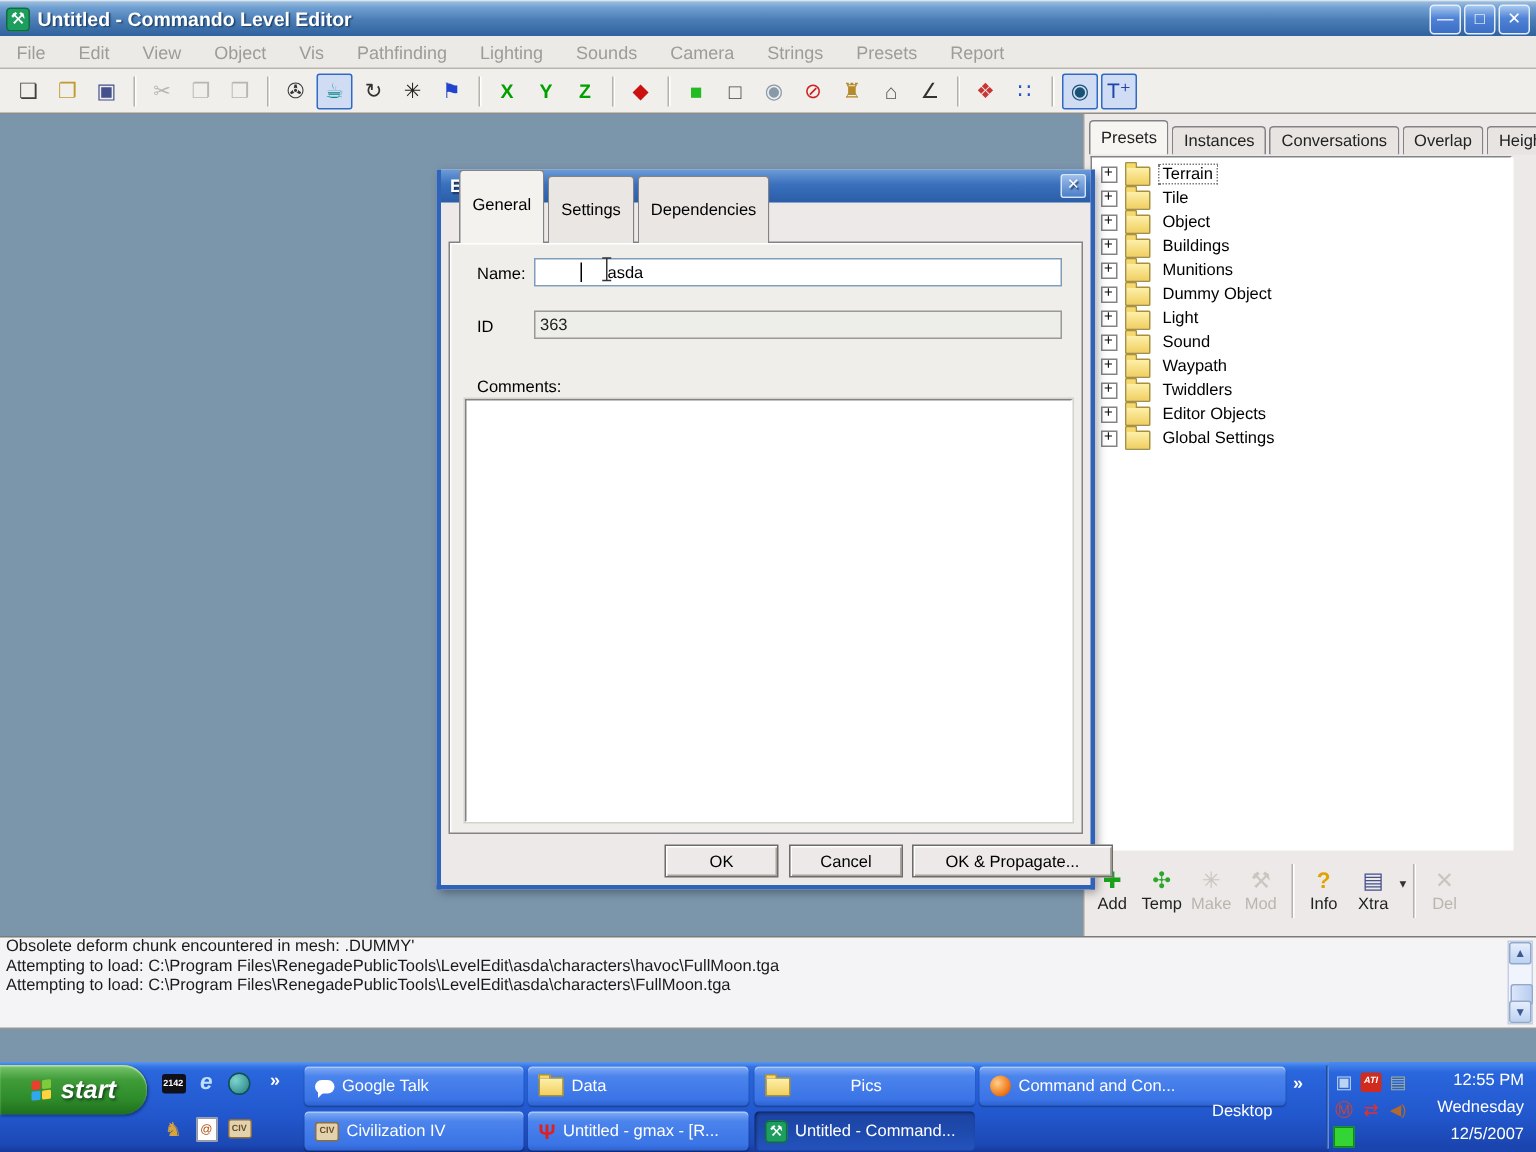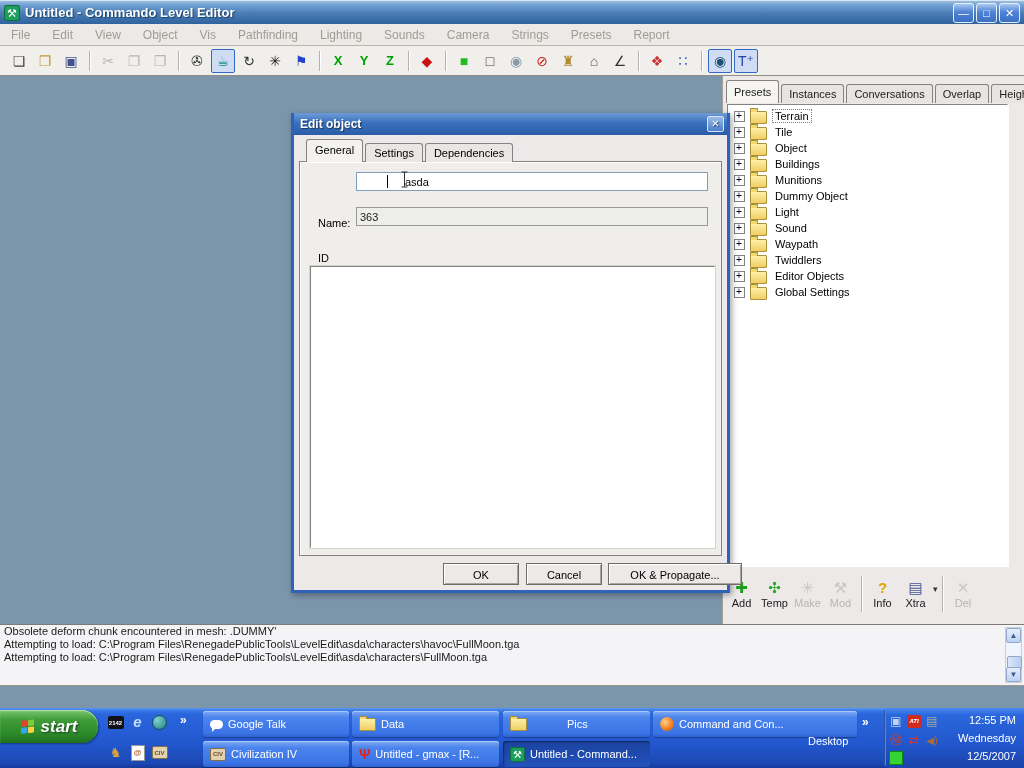--- a/index.html
+++ b/index.html
@@ -68,25 +68,25 @@
     border:3px solid #2e63b8;border-top:none;box-sizing:border-box;box-shadow:2px 2px 6px rgba(0,0,0,.35);}
   .dlg-title{position:absolute;left:0;top:0;right:0;height:22px;
     background:linear-gradient(180deg,#6d9cd8 0%,#3a70bc 45%,#2a5da8 100%);
     color:#fff;font-weight:bold;font-size:12px;line-height:22px;padding-left:6px;
     text-shadow:1px 1px 1px #17355e;box-sizing:border-box;}
   .dlg-close{position:absolute;right:3px;top:3px;width:17px;height:16px;border-radius:2px;
     border:1px solid #d6e4f6;background:linear-gradient(180deg,#9bbdea,#4c7fc9);
     color:#fff;font-size:10px;line-height:14px;text-align:center;box-sizing:border-box;}
   .dtabs{position:absolute;left:12px;top:27px;height:22px;display:flex;align-items:flex-end;z-index:2;}
   .dtab{border:1px solid #848284;border-bottom:none;border-radius:3px 3px 0 0;background:#e9e6e4;
-    padding:0 8px;height:18px;line-height:18px;margin-right:2px;}
+    padding:13px 8px;height:18px;line-height:18px;margin-right:2px;}
   .dtab.active{background:#f4f2ef;height:22px;line-height:21px;}
   .tabpage{position:absolute;left:5px;top:48px;width:421px;height:393px;
     border:1px solid #848284;background:#f0eeeb;box-shadow:inset 1px 1px 0 #fff;}
-  .dlabel{position:absolute;color:#000;margin-top:40px;}
+  .dlabel{position:absolute;color:#000;}
   .dinput{position:absolute;height:19px;border:1px solid #7f9db9;background:#fff;
     font-family:"Liberation Sans",sans-serif;font-size:11px;padding:2px 3px;box-sizing:border-box;}
   .dinput.ro{background:#ededea;border-color:#9a9a94;color:#222;}
   .dtextarea{position:absolute;border:1px solid;border-color:#838383 #fff #fff #838383;
     outline:1px solid #d5d2cc;background:#fff;resize:none;font-family:"Liberation Sans",sans-serif;font-size:11px;}
   .caret{position:absolute;width:1px;height:13px;background:#000;}
   .ibeam{position:absolute;}
   .btn3d{position:absolute;height:22px;background:#ece9e8;border:1px solid #6d6c66;
     box-shadow:inset 1px 1px 0 #fff, inset -1px -1px 0 #a8a49e;font-size:11px;color:#000;
     text-align:center;line-height:20px;box-sizing:border-box;font-family:"Liberation Sans",sans-serif;}

